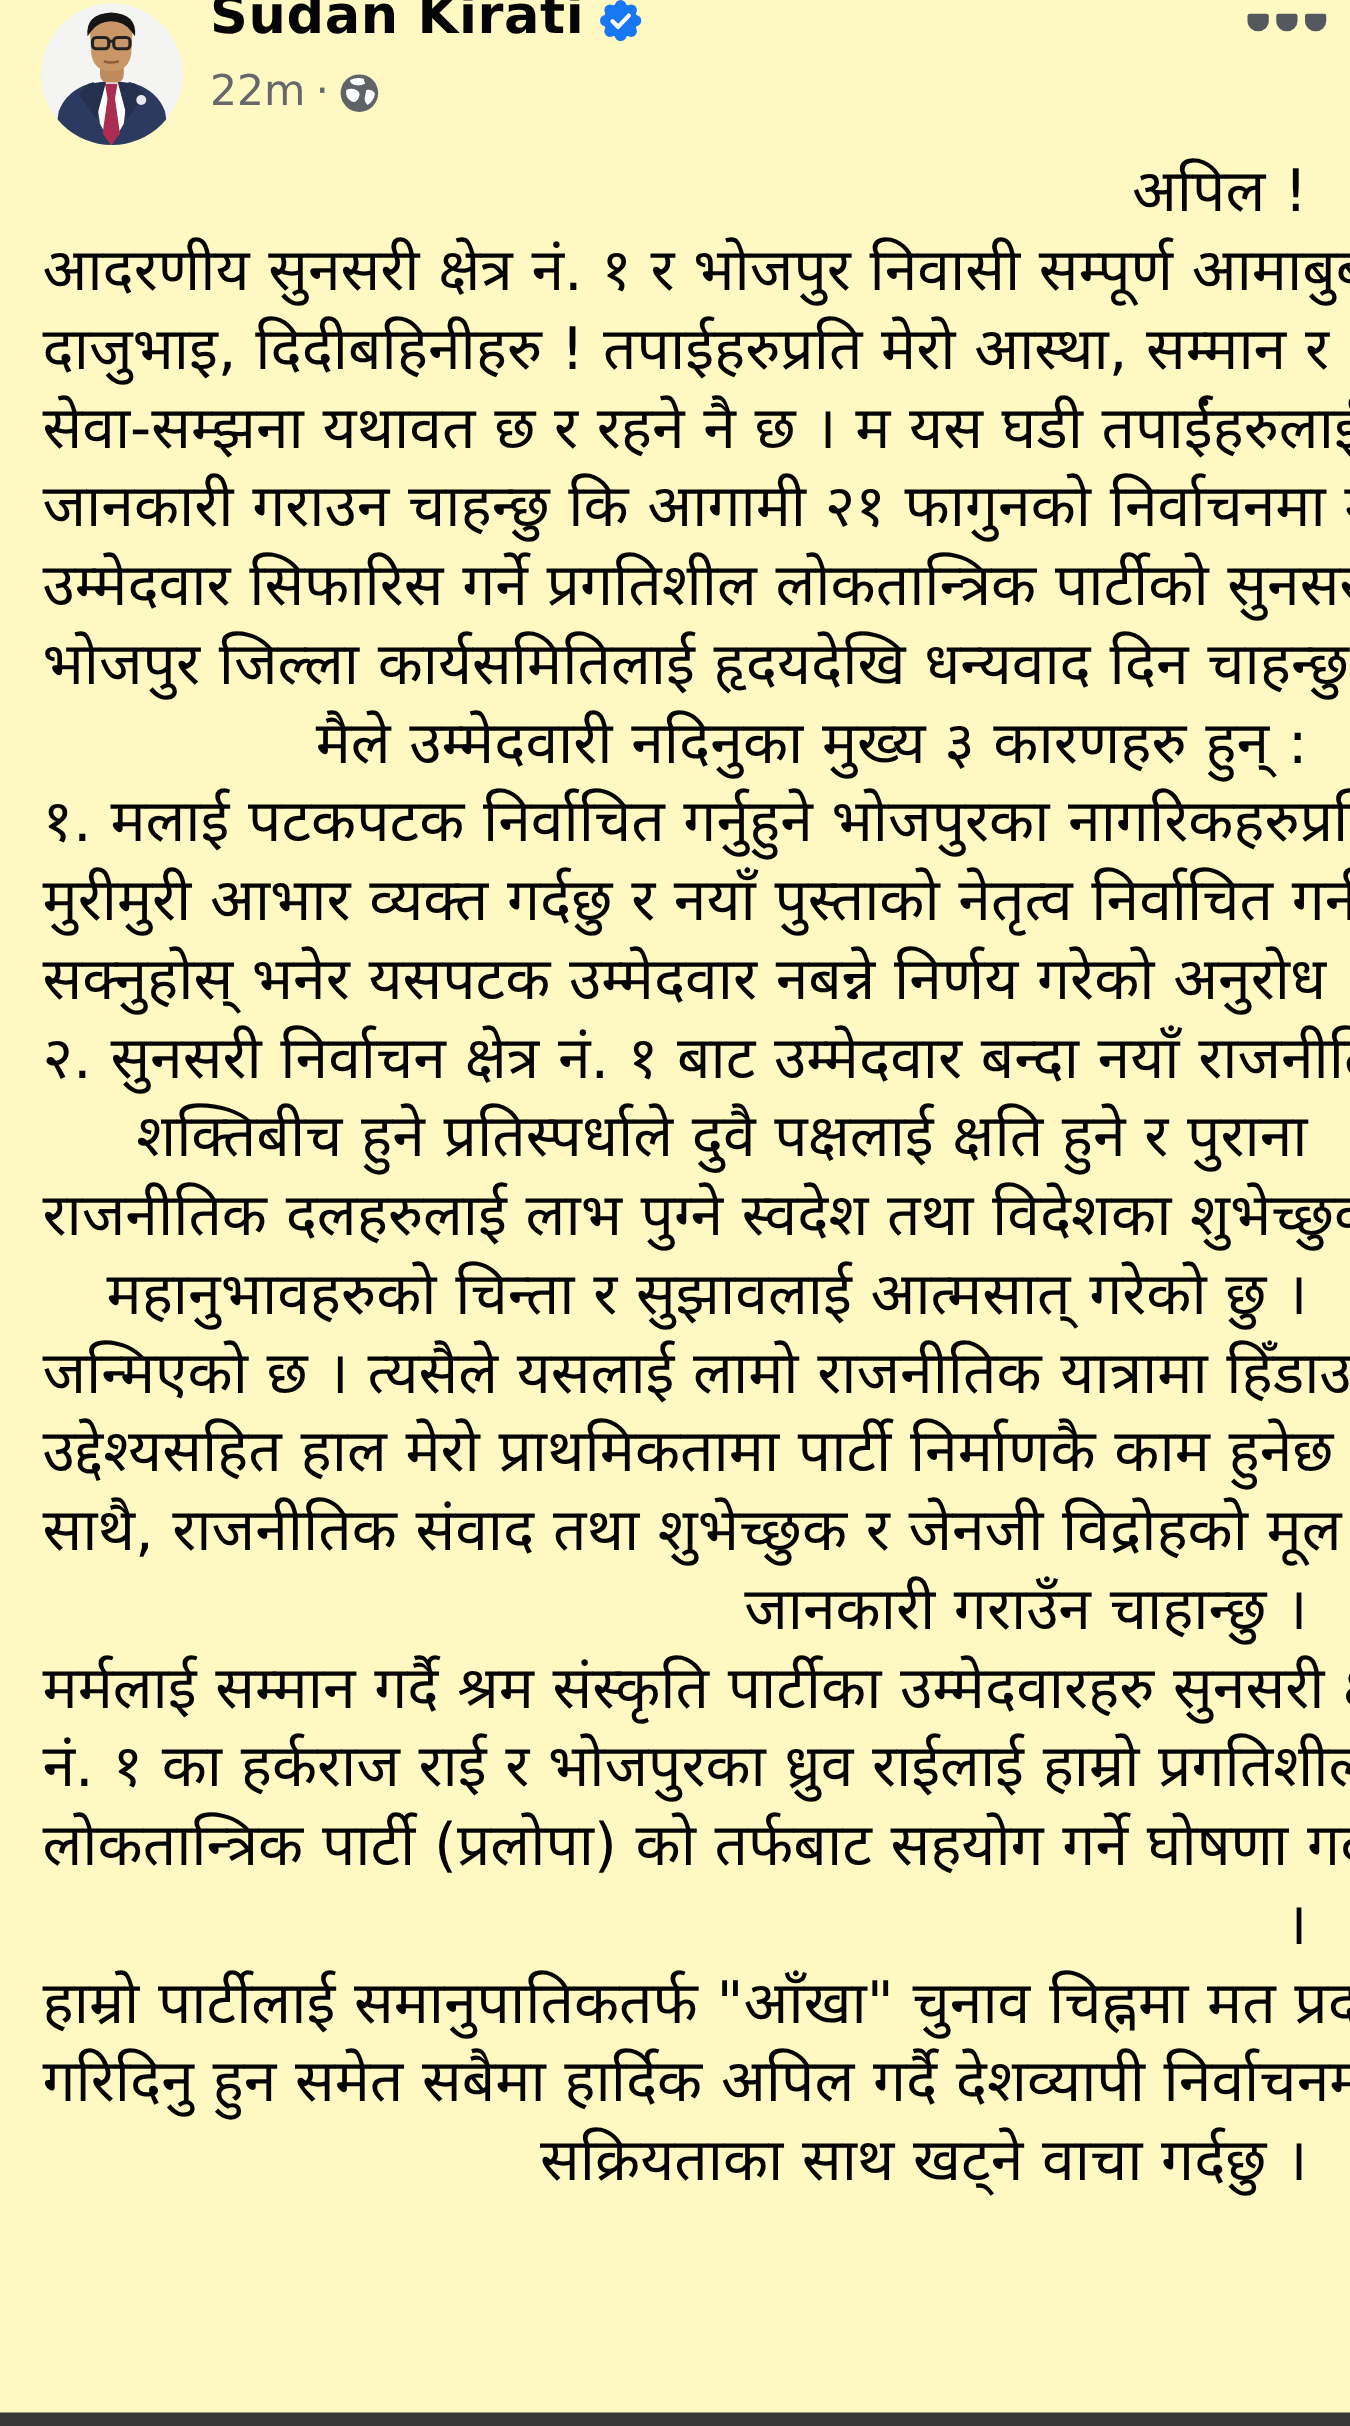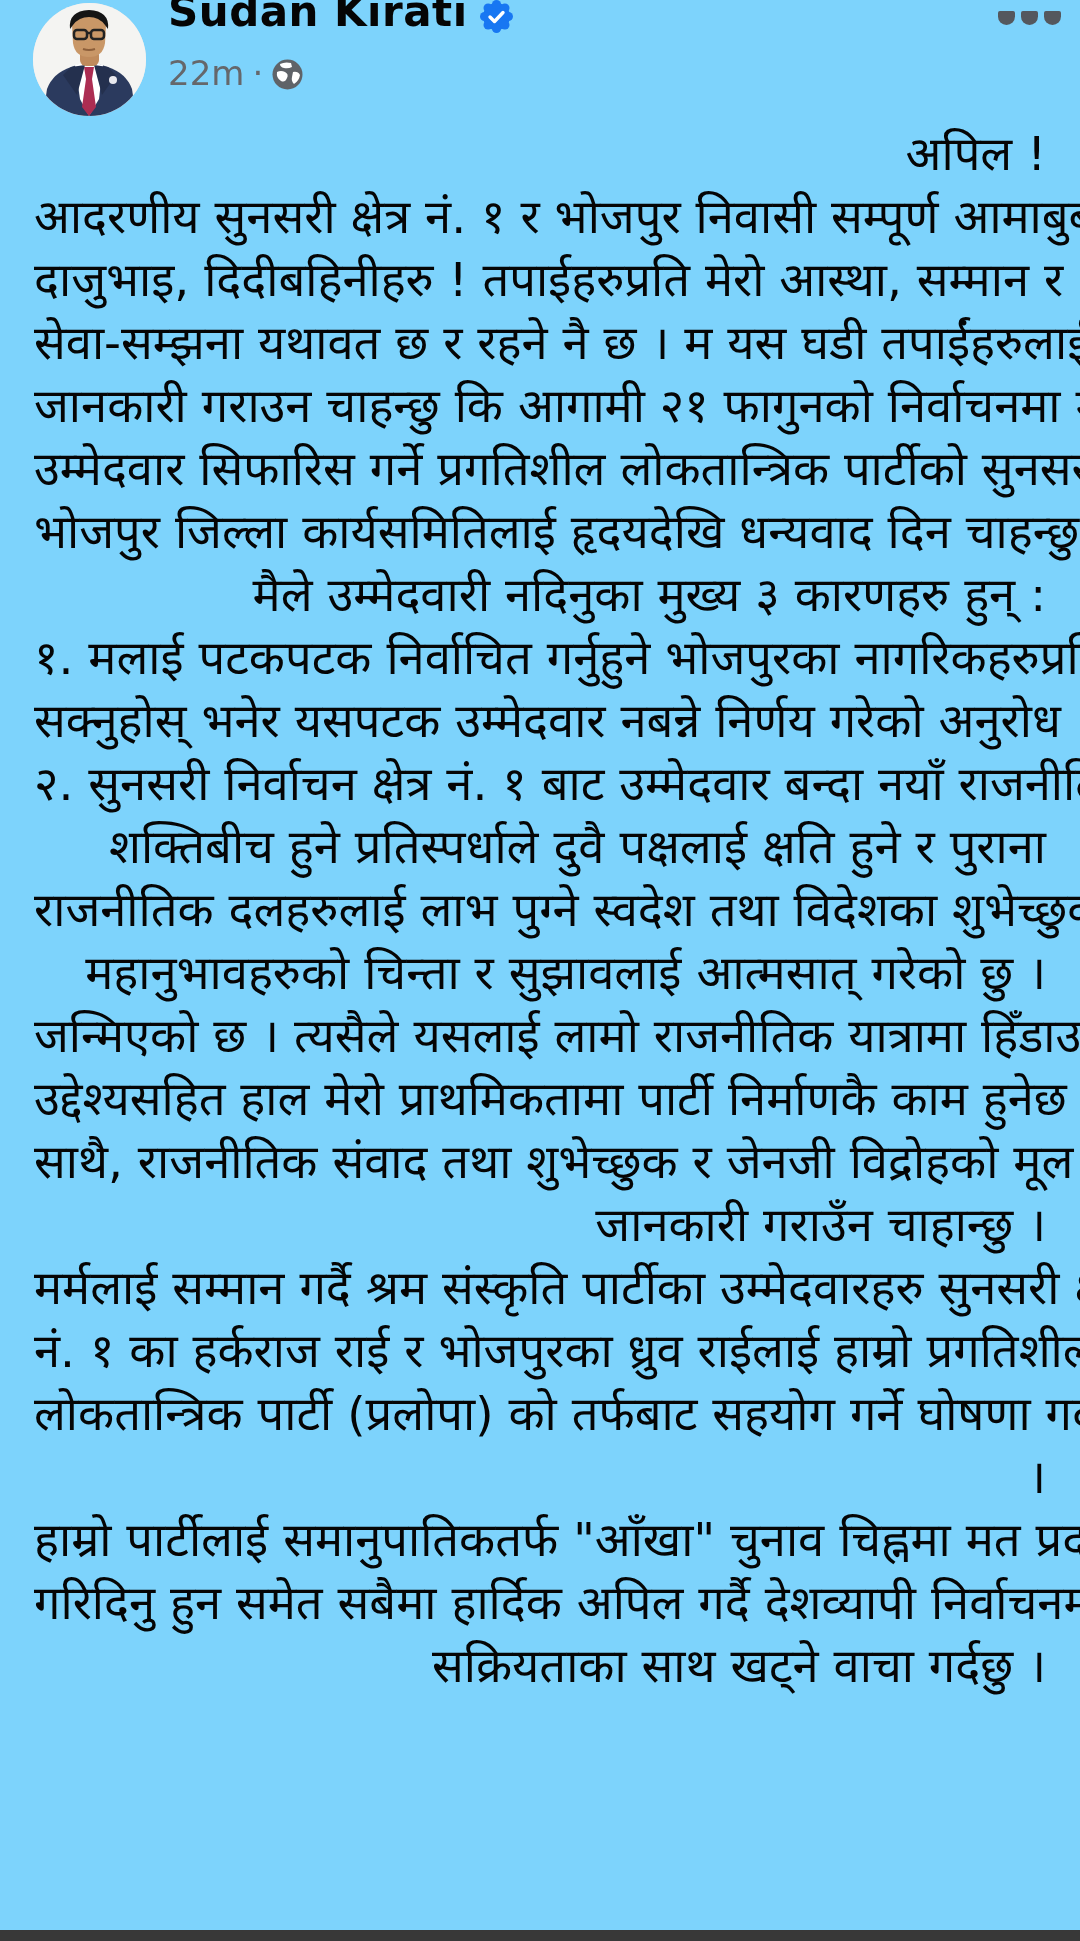--- a/index.html
+++ b/index.html
@@ -1,19 +1,19 @@
 <!DOCTYPE html>
 <html><head>
 <meta charset="utf-8">
 <style>
   html,body{margin:0;padding:0;background:#fff;}
   .screen{
     position:relative;
     width:1080px;height:1941px;
-    background:#7dd3fc;
+    background:#fef9c3;
     overflow:hidden;
     font-family:"DejaVu Sans","Liberation Sans",sans-serif;
   }
 
   
   .avatar{
     position:absolute;left:33px;top:3px;
     width:113px;height:113px;border-radius:50%;
     overflow:hidden;
     box-shadow:inset 0 0 0 2px rgba(0,0,0,0.06);
@@ -140,20 +140,21 @@
   <div class="post-text">
       <div class="post-line">अपिल !</div>
       <div class="post-line">आदरणीय सुनसरी क्षेत्र नं. १ र भोजपुर निवासी सम्पूर्ण आमाबुबा,</div>
       <div class="post-line">दाजुभाइ, दिदीबहिनीहरु ! तपाईहरुप्रति मेरो आस्था, सम्मान र</div>
       <div class="post-line">सेवा-सम्झना यथावत छ र रहने नै छ । म यस घडी तपाईंहरुलाई यो</div>
       <div class="post-line">जानकारी गराउन चाहन्छु कि आगामी २१ फागुनको निर्वाचनमा मैले</div>
       <div class="post-line">उम्मेदवार सिफारिस गर्ने प्रगतिशील लोकतान्त्रिक पार्टीको सुनसरी र</div>
       <div class="post-line">भोजपुर जिल्ला कार्यसमितिलाई हृदयदेखि धन्यवाद दिन चाहन्छु ।</div>
       <div class="post-line">मैले उम्मेदवारी नदिनुका मुख्य ३ कारणहरु हुन् :</div>
       <div class="post-line">१. मलाई पटकपटक निर्वाचित गर्नुहुने भोजपुरका नागरिकहरुप्रति</div>
+      <div class="post-line">मुरीमुरी आभार व्यक्त गर्दछु र नयाँ पुस्ताको नेतृत्व निर्वाचित गर्न</div>
       <div class="post-line">सक्नुहोस् भनेर यसपटक उम्मेदवार नबन्ने निर्णय गरेको अनुरोध</div>
       <div class="post-line">२. सुनसरी निर्वाचन क्षेत्र नं. १ बाट उम्मेदवार बन्दा नयाँ राजनीतिक</div>
       <div class="post-line">शक्तिबीच हुने प्रतिस्पर्धाले दुवै पक्षलाई क्षति हुने र पुराना</div>
       <div class="post-line">राजनीतिक दलहरुलाई लाभ पुग्ने स्वदेश तथा विदेशका शुभेच्छुक</div>
       <div class="post-line">महानुभावहरुको चिन्ता र सुझावलाई आत्मसात् गरेको छु ।</div>
       <div class="post-line">जन्मिएको छ । त्यसैले यसलाई लामो राजनीतिक यात्रामा हिँडाउने</div>
       <div class="post-line">उद्देश्यसहित हाल मेरो प्राथमिकतामा पार्टी निर्माणकै काम हुनेछ भन्ने</div>
       <div class="post-line">साथै, राजनीतिक संवाद तथा शुभेच्छुक र जेनजी विद्रोहको मूल</div>
       <div class="post-line">जानकारी गराउँन चाहान्छु ।</div>
       <div class="post-line">मर्मलाई सम्मान गर्दै श्रम संस्कृति पार्टीका उम्मेदवारहरु सुनसरी क्षेत्र</div>

